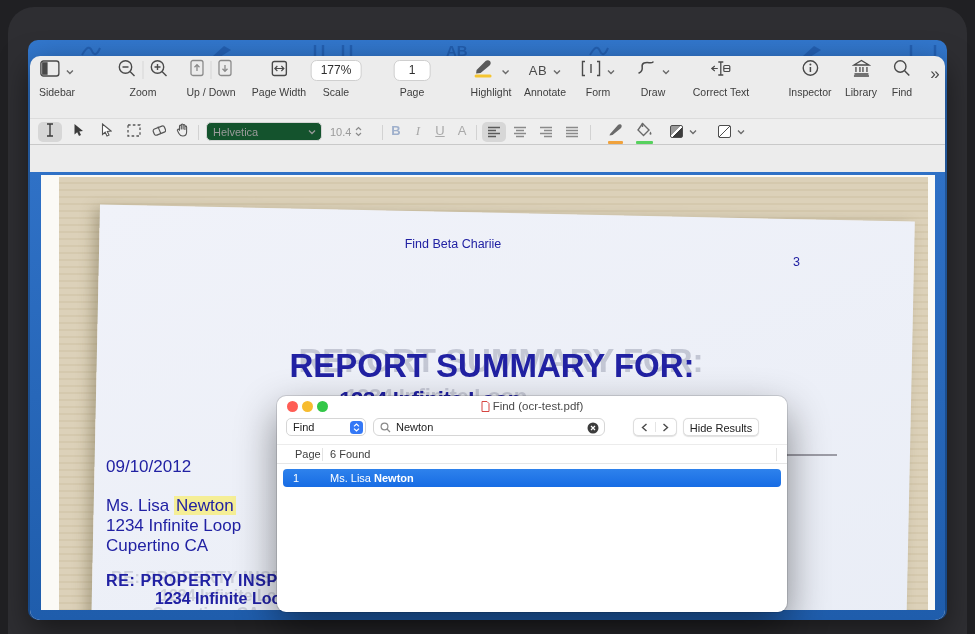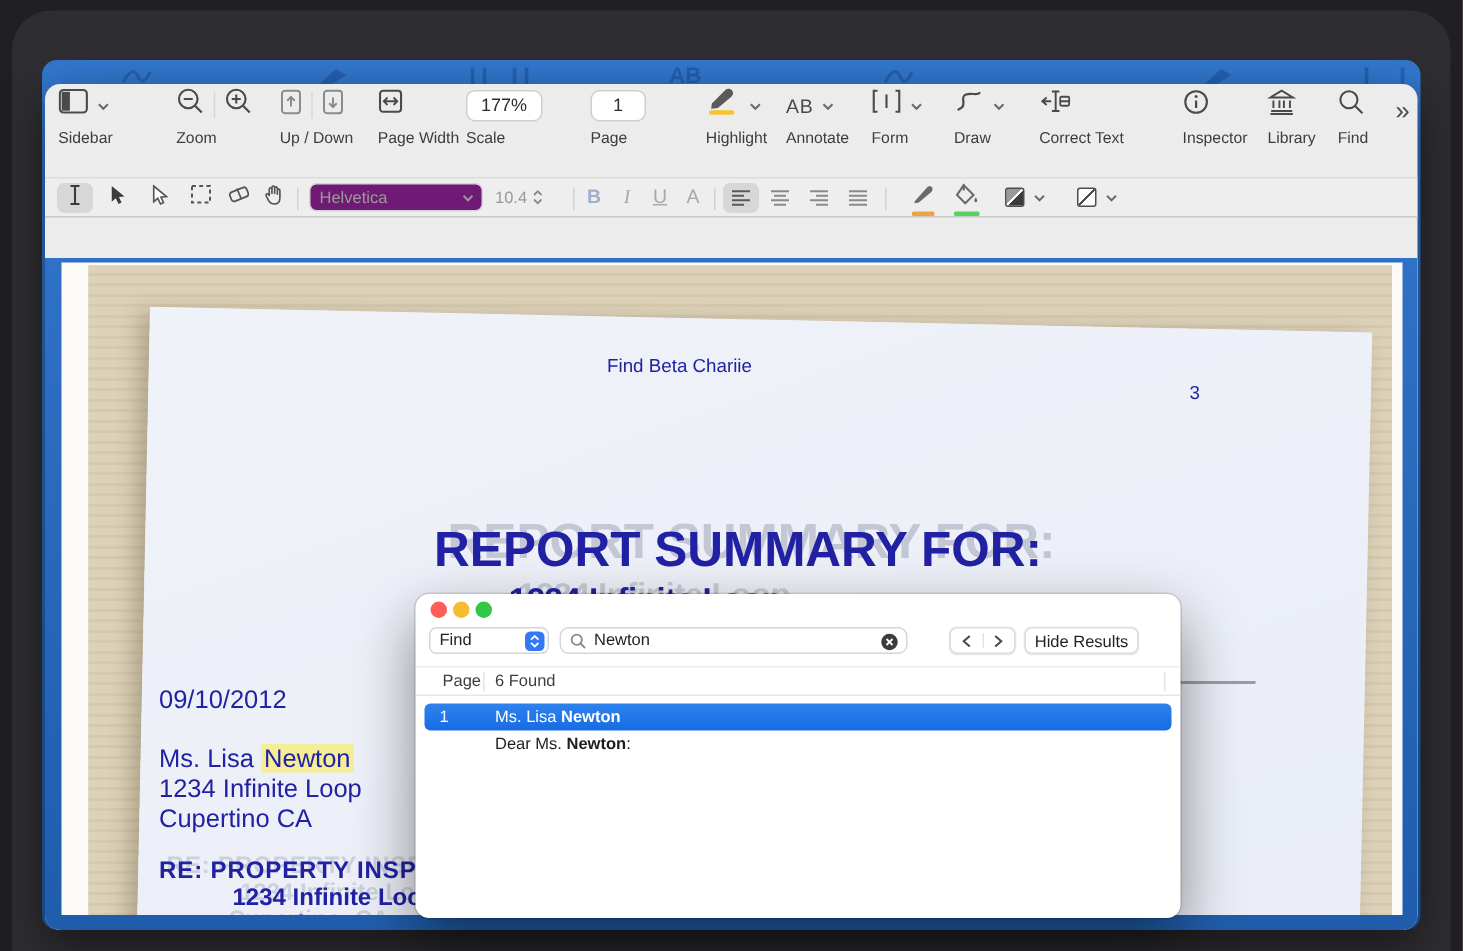--- a/index.html
+++ b/index.html
@@ -23,35 +23,35 @@
     overflow:hidden; z-index:2; }
   .titlebar { position:relative; height:26px; }
   .light { position:absolute; top:9px; width:12px; height:12px; border-radius:50%;
     background:#cdcdcd; border:1px solid #b6b6b6; }
   .win-title { position:absolute; top:6px; left:0; right:0; text-align:center;
     font-size:12.5px; font-weight:bold; color:#404040; }
   .win-title .pdficon { display:inline-block; vertical-align:-2px; margin-right:4px; }
 
   .toolbar { position:relative; height:62px; }
   .tbi { position:absolute; top:2px; transform:translateX(-50%); display:flex;
-    flex-direction:column; align-items:flex-start; gap:4px; }
+    flex-direction:column; align-items:center; gap:4px; }
   .tbi .irow { display:flex; align-items:center; gap:6px; height:24px; }
   .tbi .lbl { font-size:10.5px; color:#3d3d3d; white-space:nowrap; }
   .valbox { background:#fff; border:1px solid #cfcfcf; border-radius:6px;
     font-size:12px; color:#2e2e2e; padding:2px 9px; line-height:15px; }
   .tsep { width:1px; height:18px; background:#d6d6d6; }
 
   .formatbar { position:relative; height:27px; border-top:1px solid #dcdcdc;
     background:#eeeeee; border-bottom:1px solid #c9c9c9; }
   .fbtn { position:absolute; top:3px; width:24px; height:20px; border-radius:5px;
     display:flex; align-items:center; justify-content:center; }
   .fbtn.sel { background:#d7d7d7; }
   .fsep { position:absolute; top:6px; width:1px; height:15px; background:#d2d2d2; }
   .fontfield { position:absolute; left:176px; top:3px; width:116px; height:19px;
-    background:#701a75; border:1px solid #d4d4d4; border-radius:5px; font-size:11px;
+    background:#14532d; border:1px solid #d4d4d4; border-radius:5px; font-size:11px;
     color:#9b9b9b; padding:3px 6px; }
   .fontfield svg { position:absolute; right:5px; top:6px; }
   .sizefield { position:absolute; left:300px; top:3px; height:19px; display:flex;
     align-items:center; gap:4px; font-size:11px; color:#9a9a9a; }
   .fmt-letter { position:absolute; top:4px; font-size:13px; color:#a9a9a9; width:16px; text-align:center; }
   .colorbar { position:absolute; width:15px; height:3px; border-radius:1px; top:19px; }
   .swatch { position:absolute; top:6px; width:13px; height:13px; border:1.5px solid #4e4e4e;
     border-radius:2px; background:linear-gradient(135deg,#9a9a9a 44%,#fff 44% 56%,#3c3c3c 56%); }
   .swatch.duo { background:linear-gradient(135deg,#fff 46%,#4e4e4e 46% 54%,#fff 54%); }
 
@@ -496,20 +496,27 @@
           <div class="dline doc-re" style="left:106px;top:433px;letter-spacing:0">Cupertino, CA</div>
         </div>
       </div>
     </div>
   </div>
 
   <div class="find-window">
     <div class="fw-light" style="left:10px;background:#ff5d55"></div>
     <div class="fw-light" style="left:25px;background:#f7bc2f"></div>
     <div class="fw-light" style="left:40px;background:#33c748"></div>
+    <div class="fw-title">
+      <span class="pdficon">
+        <svg width="9" height="11" viewBox="0 0 9 11">
+            <path d="M1 .5 H6 L8 2.5 V10.5 H1 Z" fill="#fff" stroke="#d64541" stroke-width="1"></path>
+          </svg>
+      </span><span>Find (ocr-test.pdf)</span>
+    </div>
 
     <div class="fw-popup">
       <span>Find</span>
       <span class="fw-stepper">
         <svg width="7" height="9" viewBox="0 0 7 9">
             <path d="M1 3.4 L3.5 1 L6 3.4 M1 5.6 L3.5 8 L6 5.6" stroke="#fff" stroke-width="1.2" fill="none"></path>
           </svg>
       </span>
     </div>
 
@@ -549,17 +556,14 @@
       <span style="position:absolute;left:18px;top:3px">Page</span>
       <span class="colsep" style="left:45px"></span>
       <span style="position:absolute;left:53px;top:3px">6 Found</span>
       <span class="colsep" style="left:499px"></span>
     </div>
 
     <div class="fw-row-sel">
       <span style="position:absolute;left:10px;top:2.5px">1</span>
       <span style="position:absolute;left:47px;top:2.5px"><span>Ms. Lisa </span><span class="b">Newton</span></span>
     </div>
-    <div class="fw-row2">
-      <span style="position:absolute;left:53px;top:0"><span>Dear Ms. </span><span class="b">Newton</span><span>:</span></span>
-    </div>
   </div>
 </div>
 
 </body></html>

